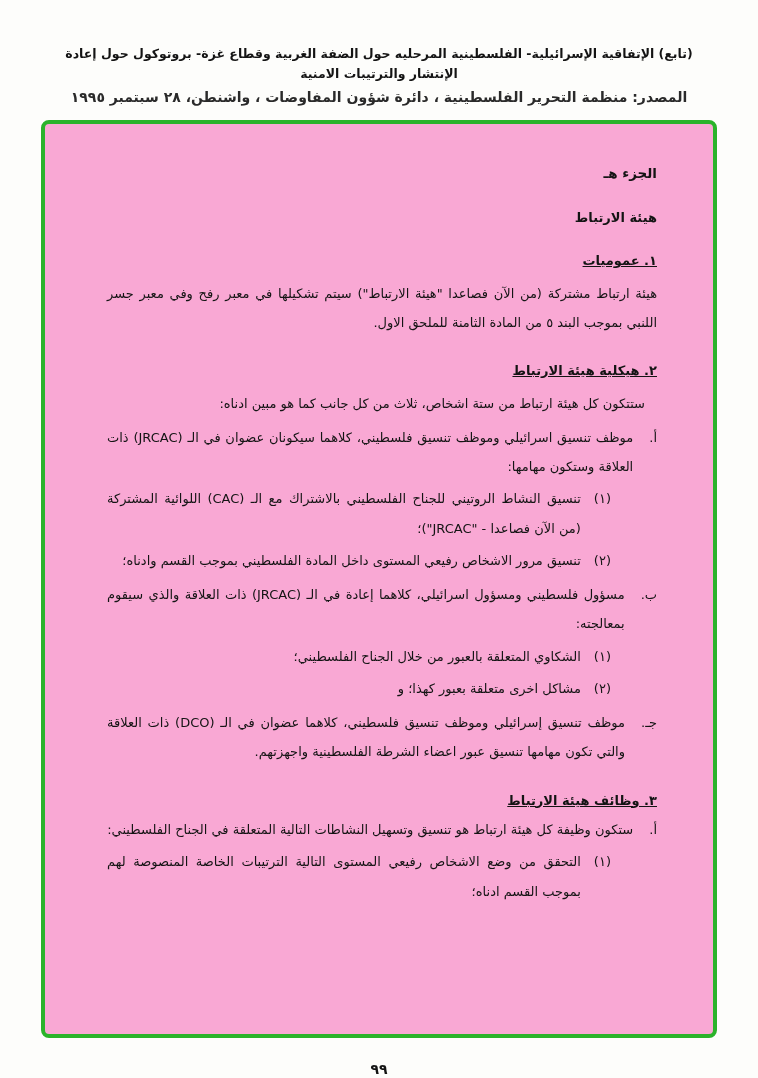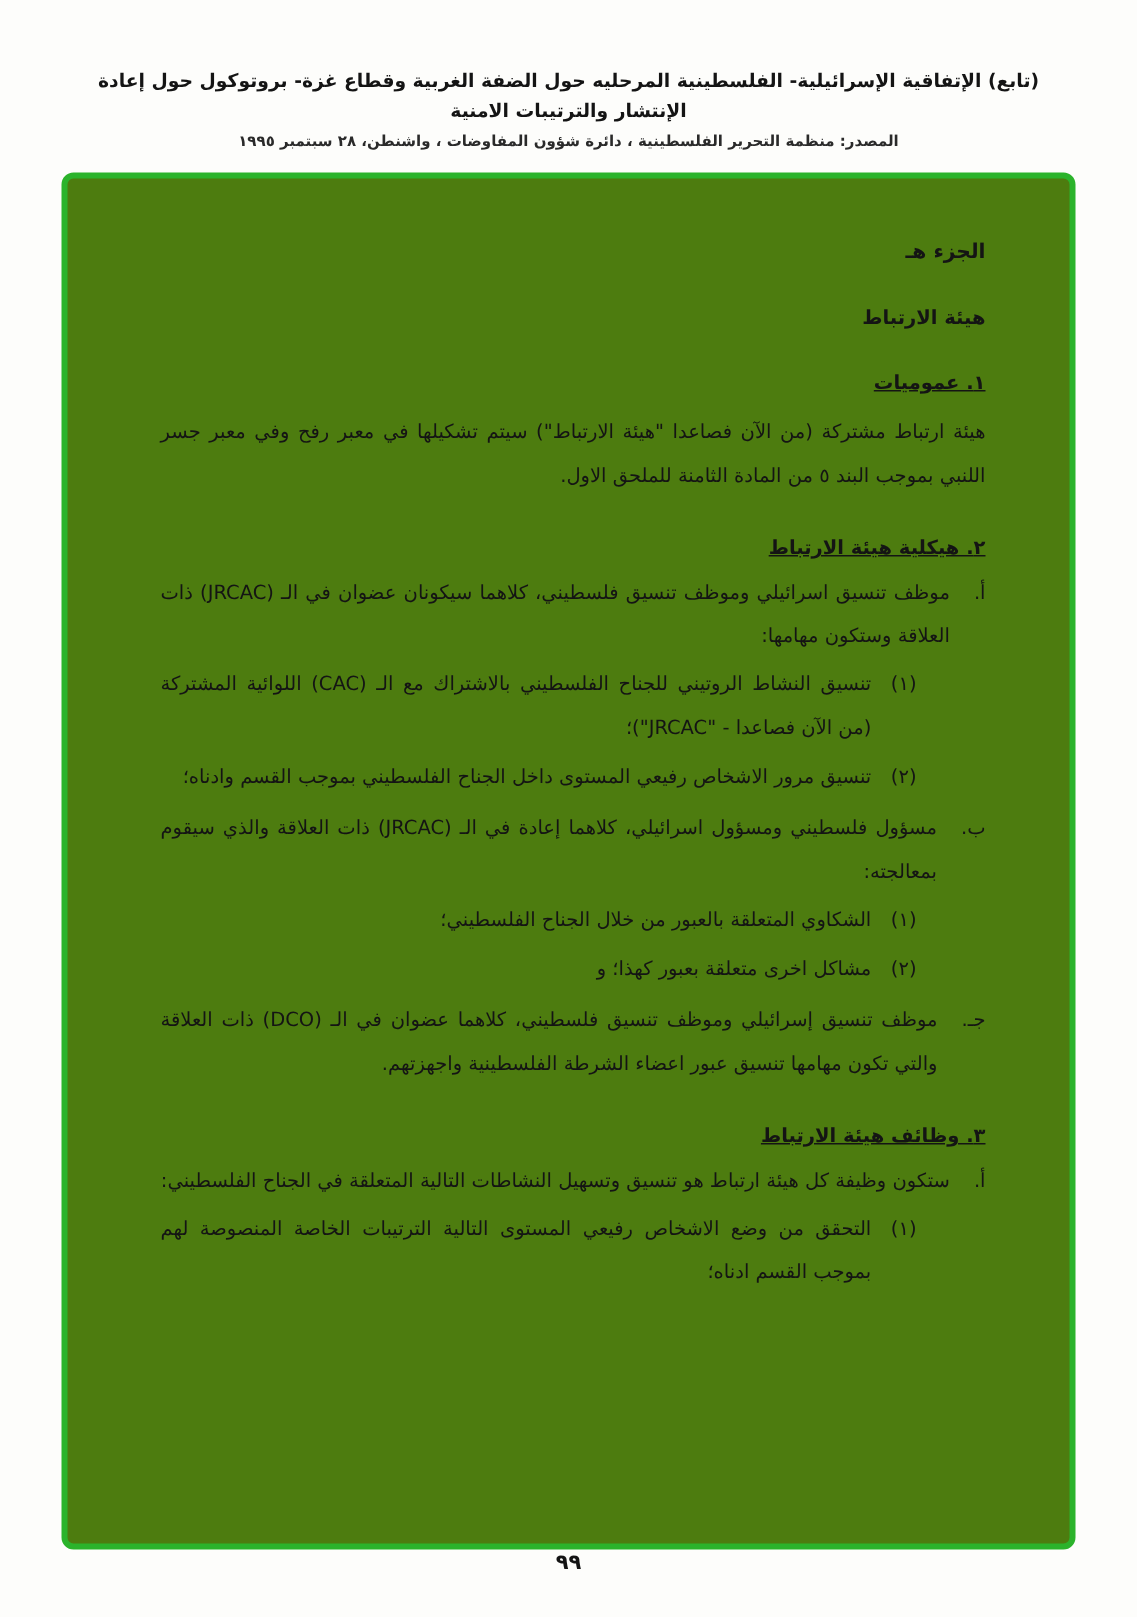--- a/index.html
+++ b/index.html
@@ -15,30 +15,30 @@
   }
   .header { padding-top: 44px; text-align: center; }
   .header-title {
     direction: rtl;
     font-size: 12.5px; font-weight: bold;
     line-height: 1.6;
     padding: 0 44px;
   }
   .header-source {
     direction: rtl;
-    font-size: 10px; font-weight: bold;
+    font-size: 14px; font-weight: bold;
     color: #2a2a2a;
     margin-top: 5px;
   }
   .frame {
     margin: 15px auto 0;
     width: 676px; height: 918px;
     border: 4px solid var(--accent, #2bb32b);
     border-radius: 8px;
-    background: #4d7c0f;
+    background: #f9a8d4;
   }
   .content {
     direction: rtl;
     padding: 40px 56px 0 62px;
     font-size: 13px;
     text-align: justify;
   }
   .part-title { font-weight: bold; font-size: 13.5px; line-height: 1.4; }
   .part-subtitle { font-weight: bold; font-size: 13px; margin-top: 26px; line-height: 1.4; }
   .heading {
@@ -51,21 +51,21 @@
   .para { line-height: 2.25; margin-top: 8px; }
   .indent1 { padding-right: 12px; }
   .item { display: flex; gap: 16px; line-height: 2.25; margin-top: 5px; }
   .subitem { display: flex; gap: 13px; line-height: 2.25; margin-top: 3px; margin-right: 46px; }
   .marker { flex: 0 0 auto; white-space: nowrap; }
   .itext { flex: 1 1 auto; text-align: justify; }
   .pagenum {
     text-align: center;
     font-weight: bold;
     font-size: 14px;
-    margin-top: 1px;
+    margin-top: 23px;
     letter-spacing: 2px;
   }
 </style>
 </head>
 <body>
 
 <div class="header">
   <div class="header-title">(تابع) الإتفاقية الإسرائيلية- الفلسطينية المرحليه حول الضفة الغربية وقطاع غزة- بروتوكول حول إعادة الإنتشار والترتيبات الامنية</div>
   <div class="header-source">المصدر: منظمة التحرير الفلسطينية ، دائرة شؤون المفاوضات ، واشنطن، ٢٨ سبتمبر ١٩٩٥</div>
 </div>
@@ -75,34 +75,35 @@
 
     <div class="part-title">الجزء هـ</div>
     <div class="part-subtitle">هيئة الارتباط</div>
 
     <div class="heading">١. عموميات</div>
 
     <div class="para">هيئة ارتباط مشتركة (من الآن فصاعدا "هيئة الارتباط") سيتم تشكيلها في معبر رفح وفي معبر جسر اللنبي بموجب البند ٥ من المادة الثامنة للملحق الاول.</div>
 
     <div class="heading">٢. هيكلية هيئة الارتباط</div>
 
+    <div class="para indent1">ستتكون كل هيئة ارتباط من ستة اشخاص، ثلاث من كل جانب كما هو مبين ادناه:</div>
 
     <div class="item">
       <span class="marker">أ.</span>
       <span class="itext">موظف تنسيق اسرائيلي وموظف تنسيق فلسطيني، كلاهما سيكونان عضوان في الـ (JRCAC) ذات العلاقة وستكون مهامها:</span>
     </div>
 
     <div class="subitem">
       <span class="marker">(١)</span>
       <span class="itext">تنسيق النشاط الروتيني للجناح الفلسطيني بالاشتراك مع الـ (CAC) اللوائية المشتركة (من الآن فصاعدا - "JRCAC")؛</span>
     </div>
 
     <div class="subitem">
       <span class="marker">(٢)</span>
-      <span class="itext">تنسيق مرور الاشخاص رفيعي المستوى داخل الجناح الفلسطيني بموجب القسم وادناه؛</span>
+      <span class="itext">تنسيق مرور الاشخاص رفيعي المستوى داخل المادة الفلسطيني بموجب القسم وادناه؛</span>
     </div>
 
     <div class="item">
       <span class="marker">ب.</span>
       <span class="itext">مسؤول فلسطيني ومسؤول اسرائيلي، كلاهما إعادة في الـ (JRCAC) ذات العلاقة والذي سيقوم بمعالجته:</span>
     </div>
 
     <div class="subitem">
       <span class="marker">(١)</span>
       <span class="itext">الشكاوي المتعلقة بالعبور من خلال الجناح الفلسطيني؛</span>

